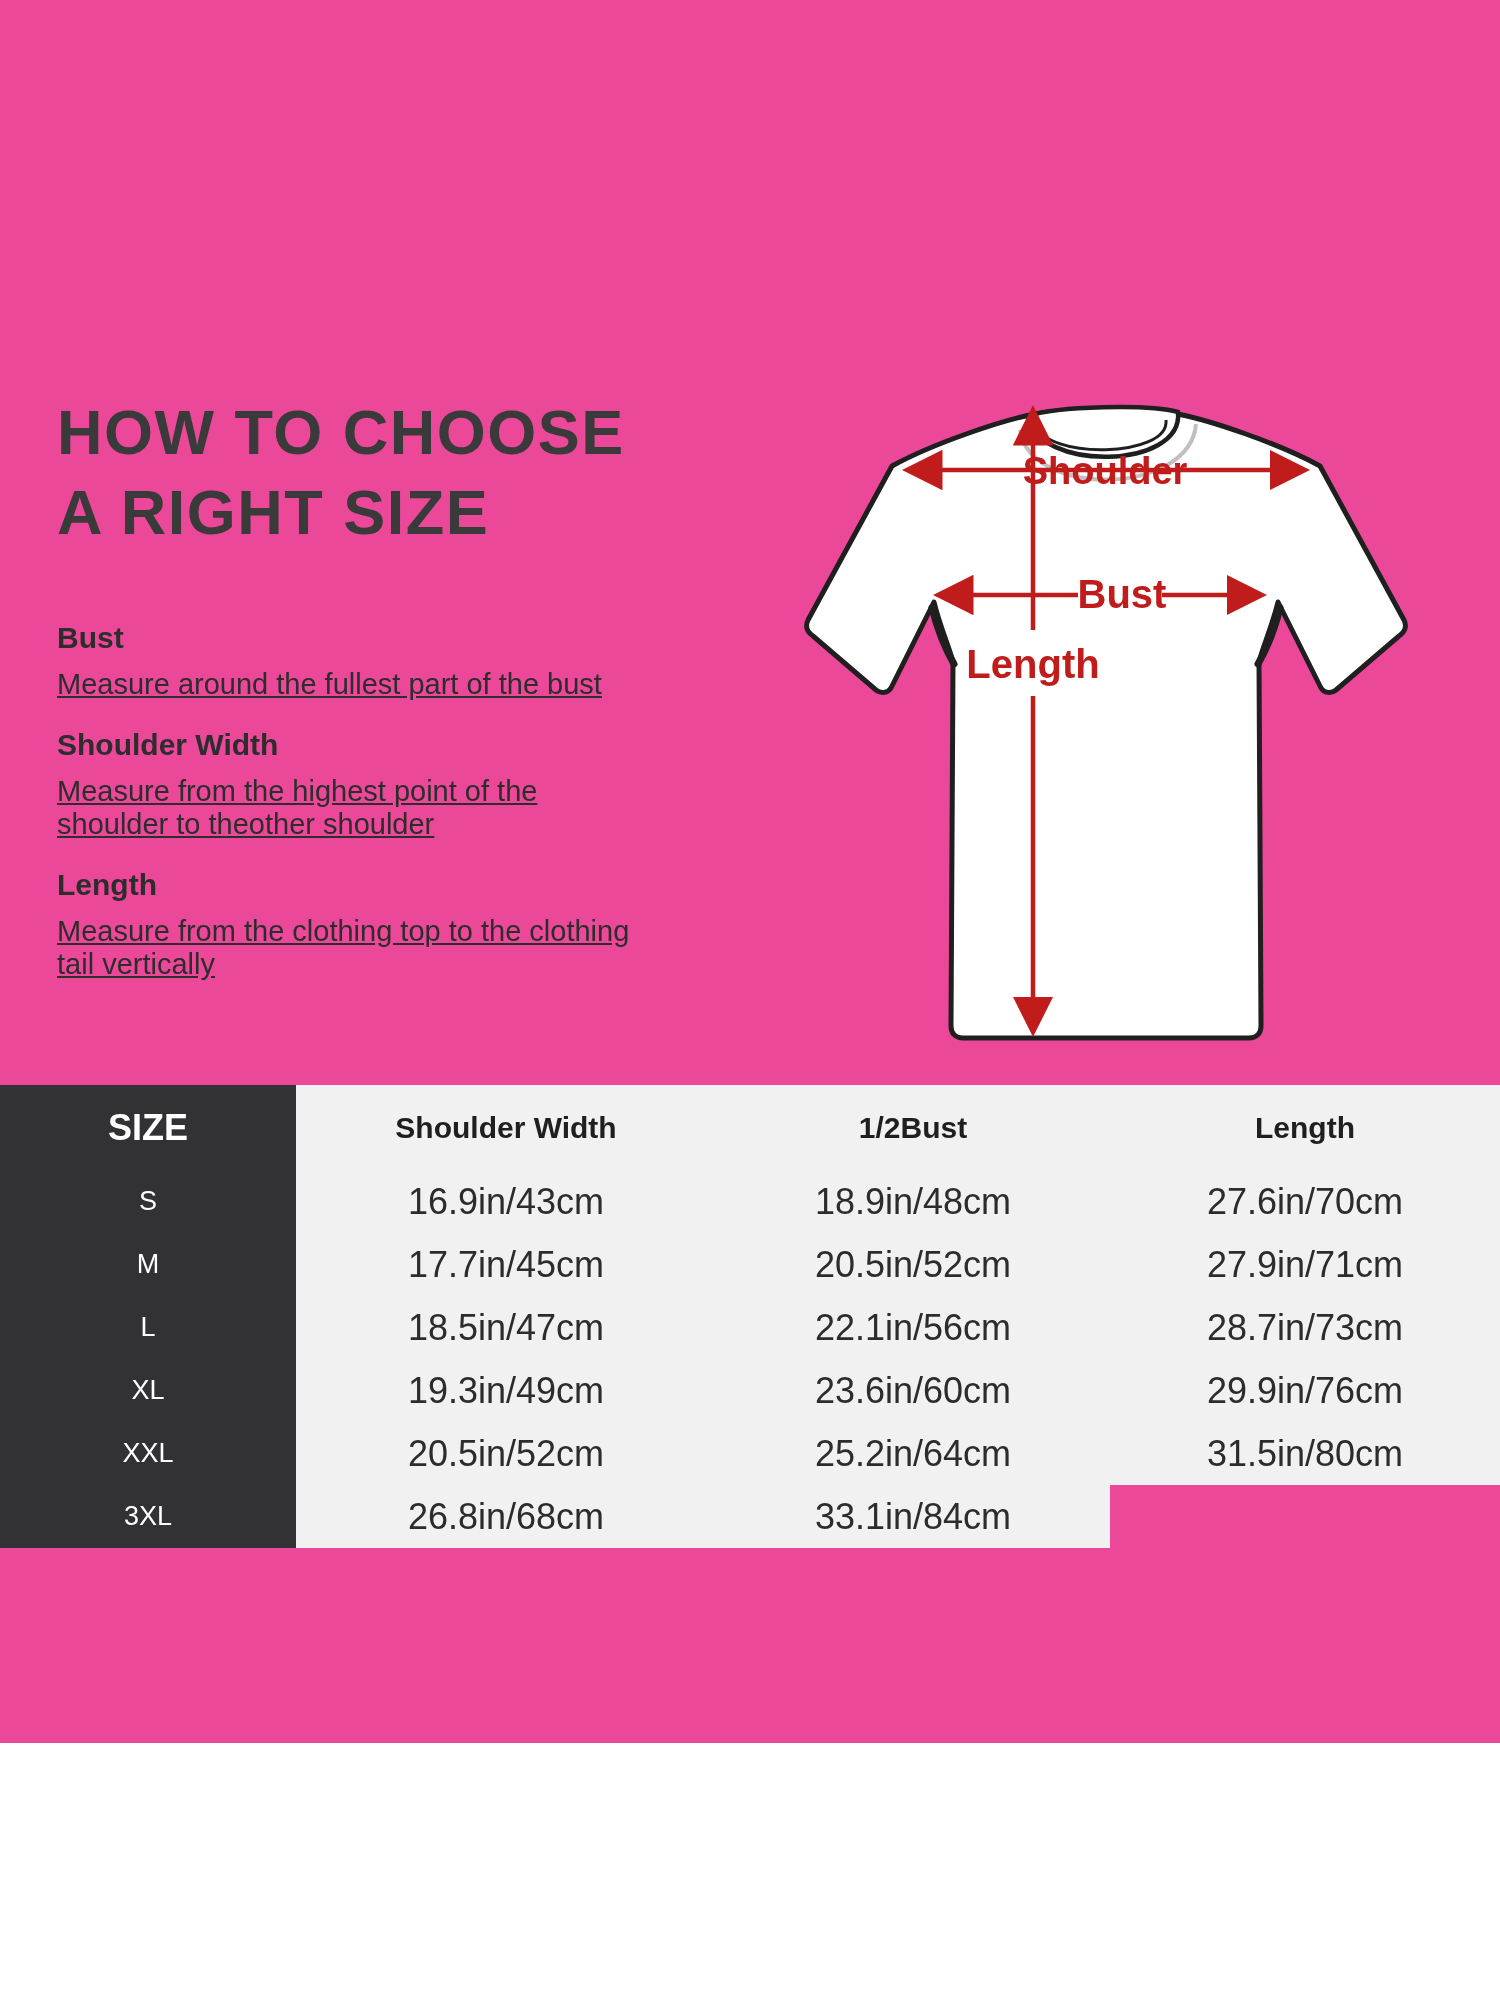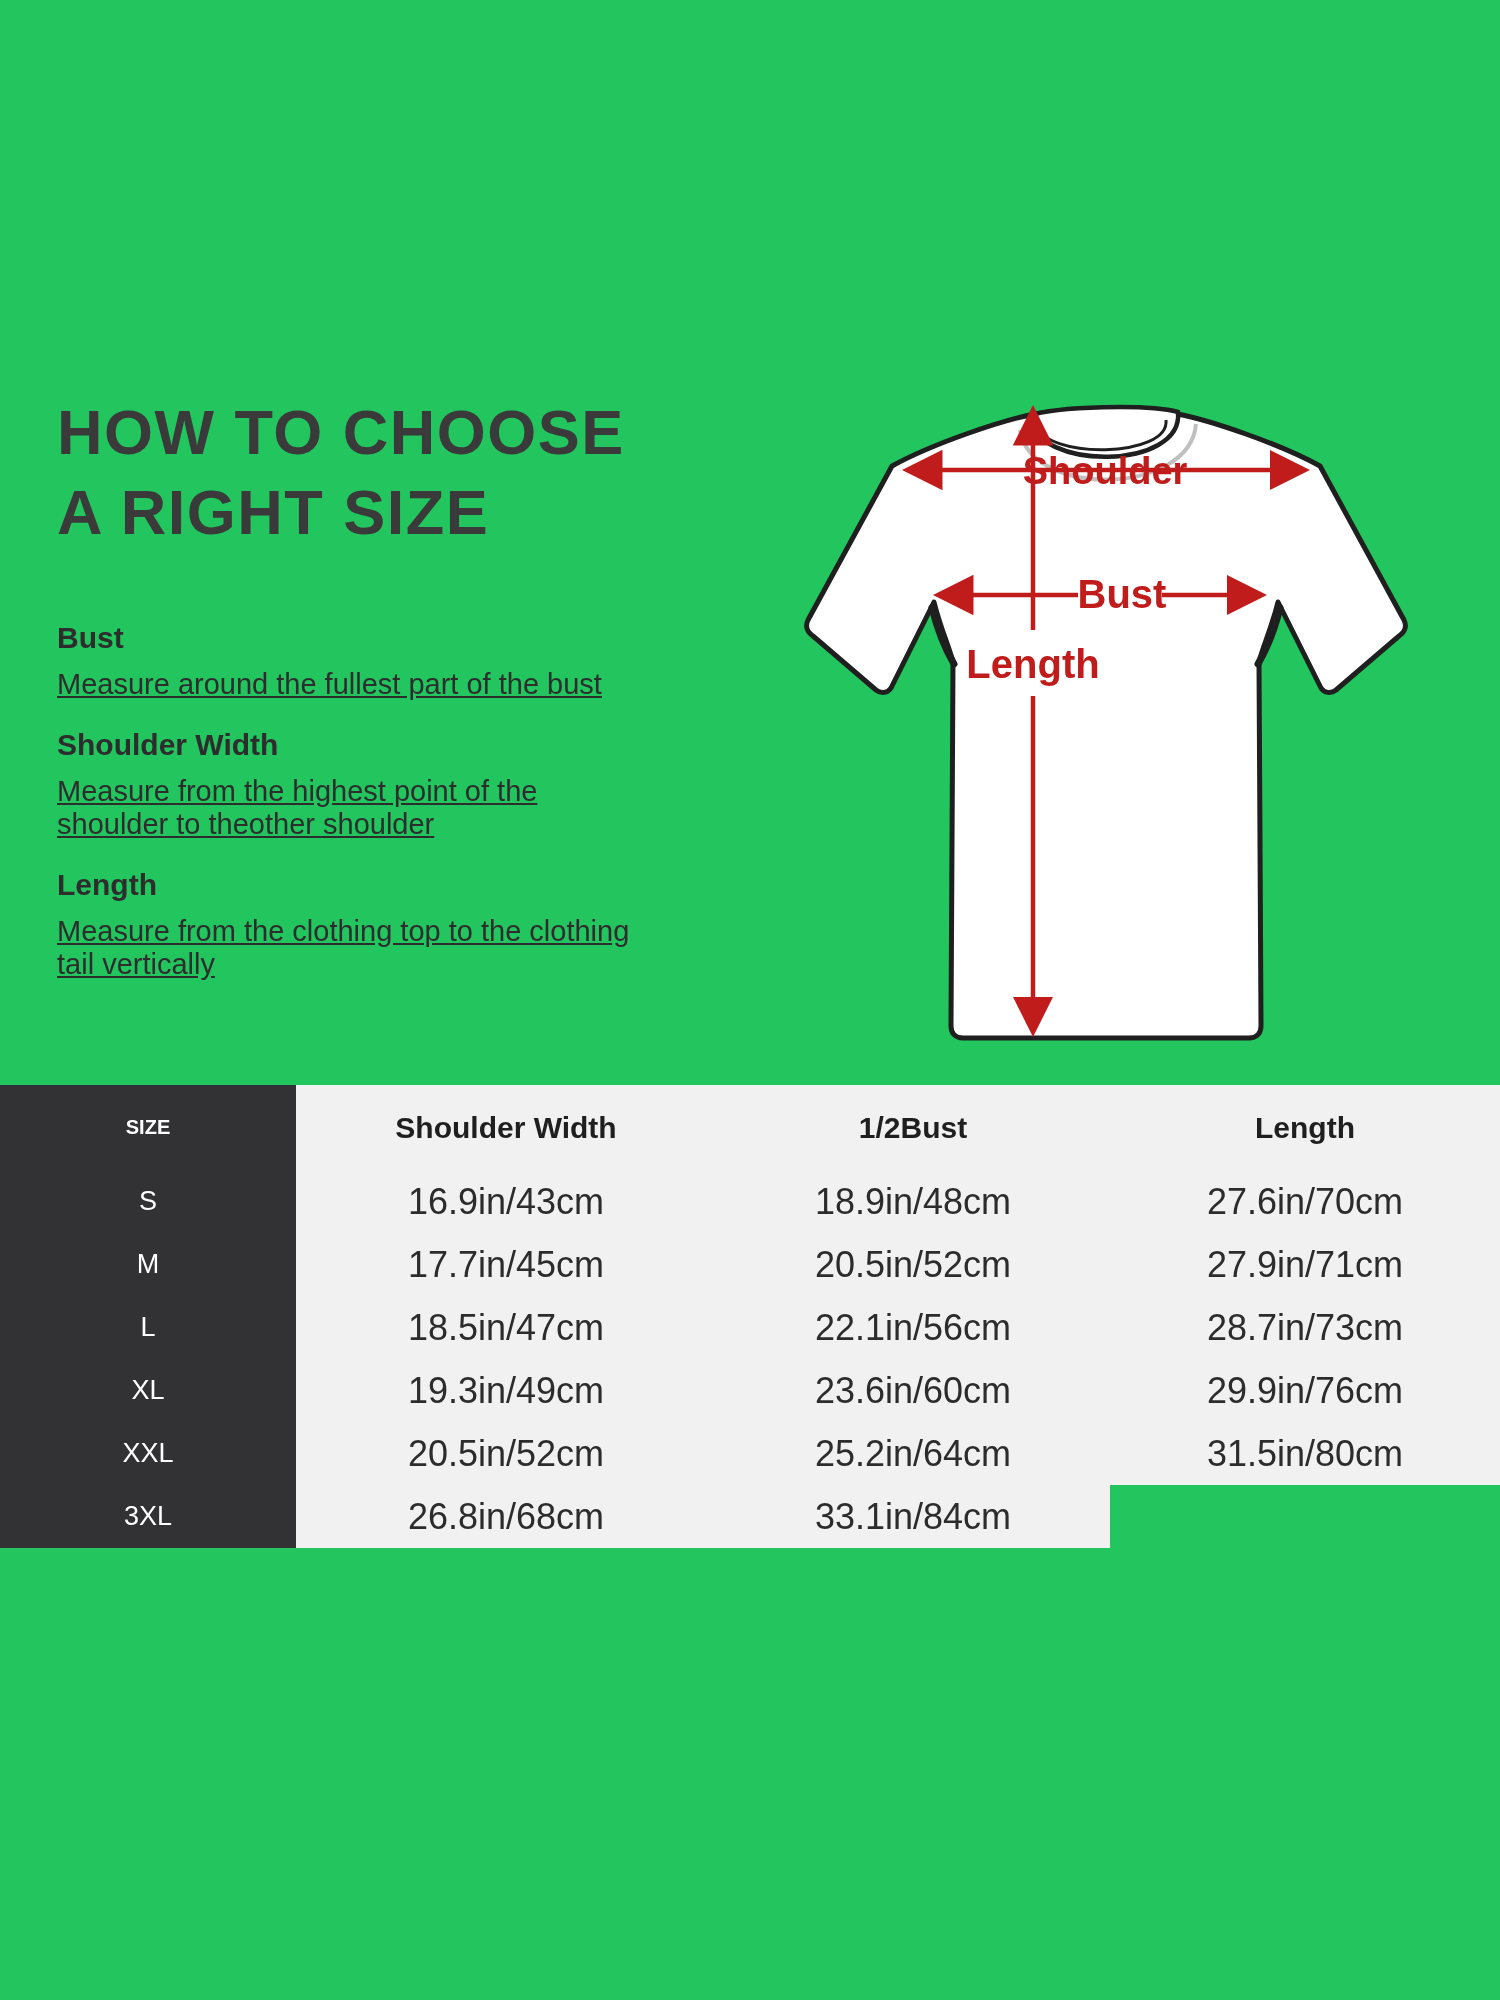--- a/index.html
+++ b/index.html
@@ -1,20 +1,20 @@
 <!DOCTYPE html>
 <html><head>
 <meta charset="utf-8">
 <style>
   html, body { margin: 0; padding: 0; background: #fff; }
   .page {
     position: relative;
     width: 1500px;
-    height: 2000px;
-    background: #22c55e;
+    height: 1743px;
+    background: #ec4899;
     font-family: "Liberation Sans", sans-serif;
     overflow: hidden;
   }
 
   
   .title {
     position: absolute;
     left: 57px;
     top: 392px;
     color: #3a3a3a;
@@ -89,21 +89,21 @@
     font-weight: 700;
     color: #1f1f1f;
   }
   .cell.dark {
     background: #323234;
     color: #ffffff;
     font-size: 27px;
     font-weight: 400;
   }
   .cell.dark.head {
-    font-size: 20px;
+    font-size: 36px;
     font-weight: 700;
     color: #ffffff;
   }
 
   
   .footnote {
     position: absolute;
     left: 48px;
     top: 1598px;
     margin: 0;

